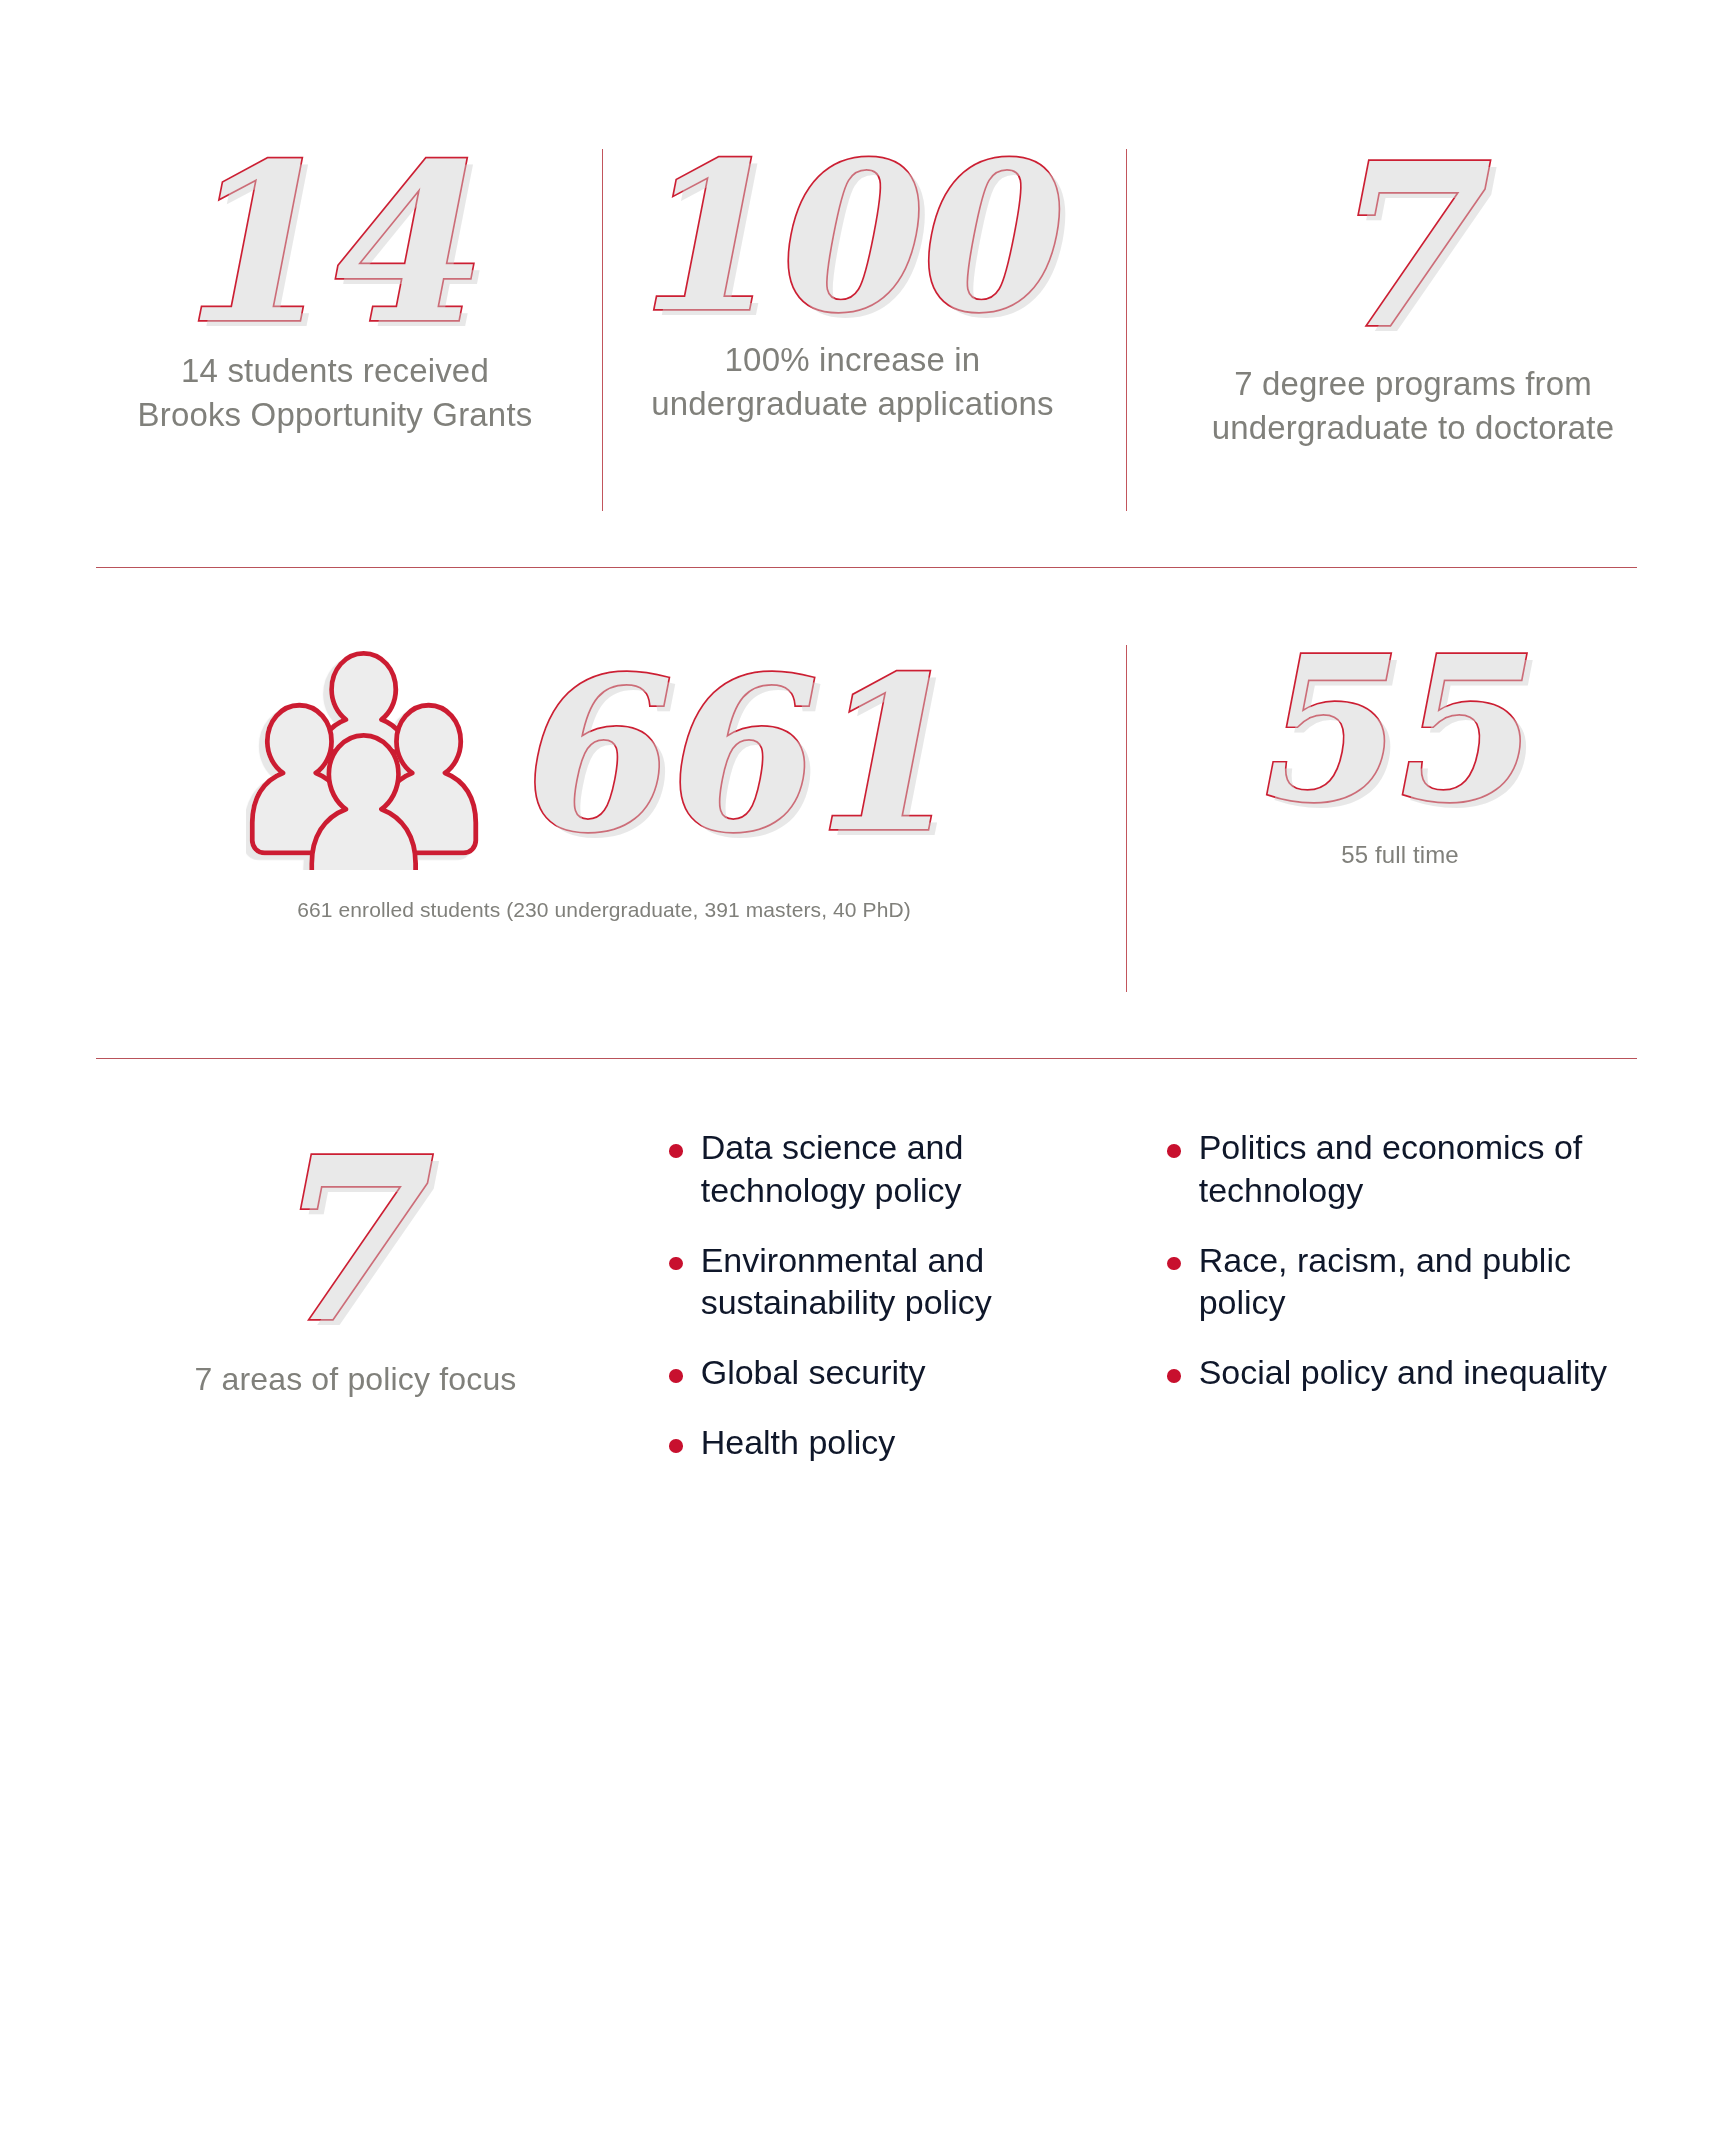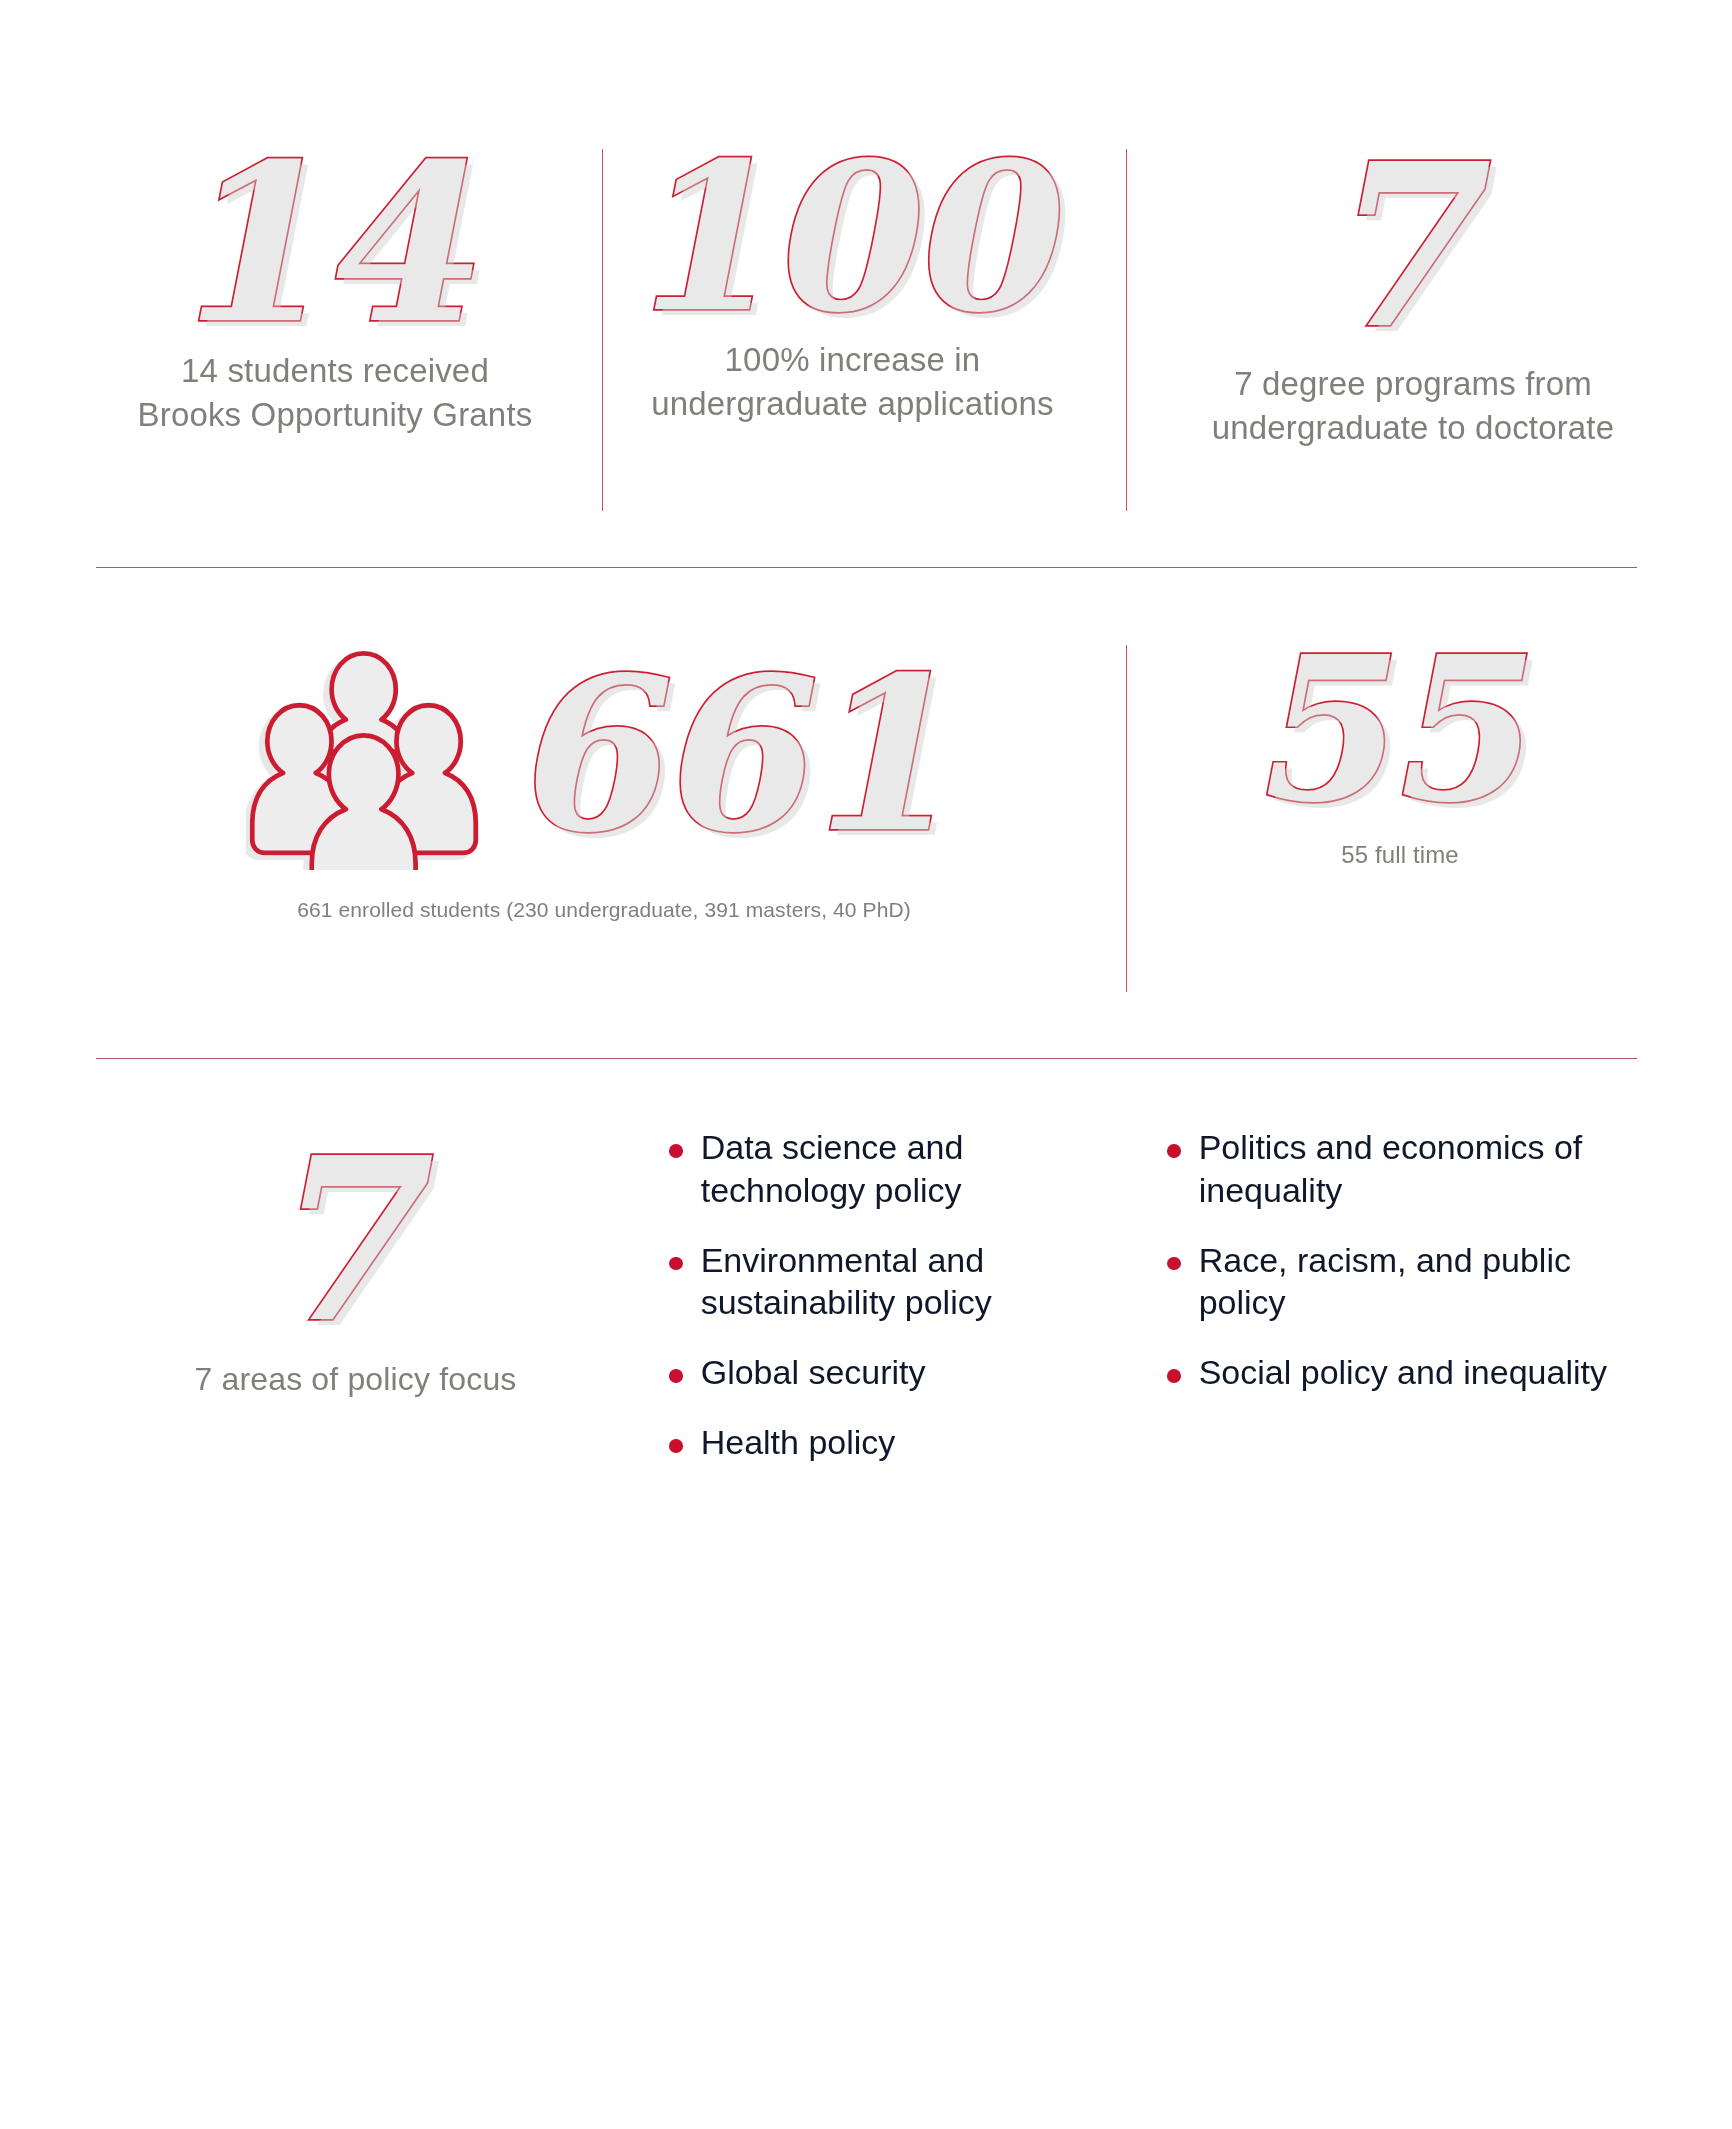--- a/index.html
+++ b/index.html
@@ -311,21 +311,21 @@
       </div>
       <div class="focus-item">
         <span class="focus-bullet"></span>
         <span class="focus-label">Health policy</span>
       </div>
     </div>
 
     <div class="focus-col" id="focus-col-2">
       <div class="focus-item">
         <span class="focus-bullet"></span>
-        <span class="focus-label">Politics and economics of inequality</span>
+        <span class="focus-label">Politics and economics of technology</span>
       </div>
       <div class="focus-item">
         <span class="focus-bullet"></span>
         <span class="focus-label">Race, racism, and public policy</span>
       </div>
       <div class="focus-item">
         <span class="focus-bullet"></span>
         <span class="focus-label">Social policy and inequality</span>
       </div>
     </div>

